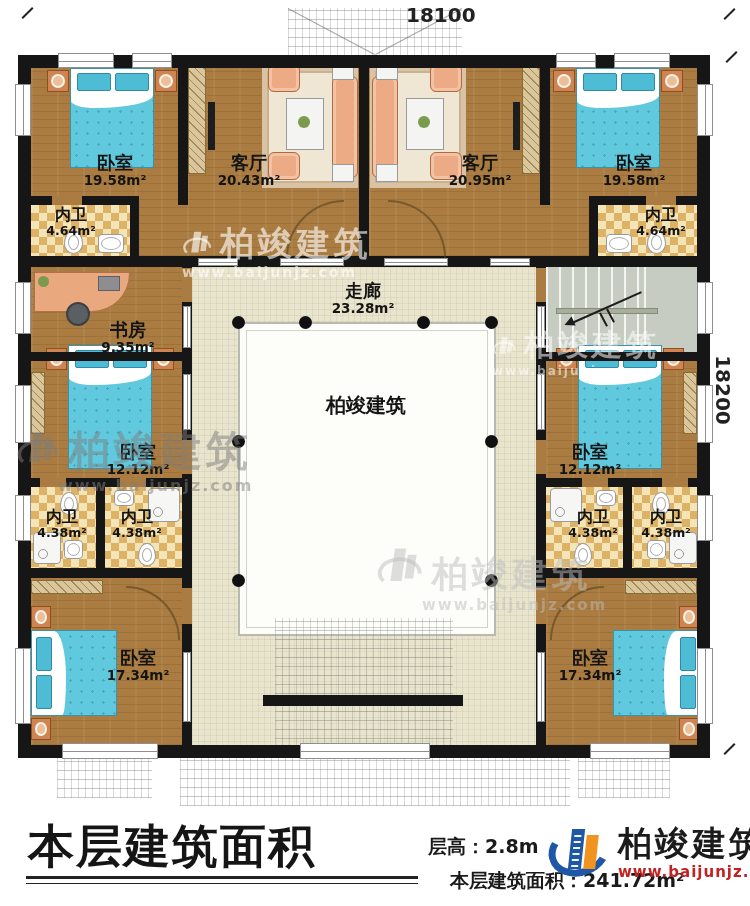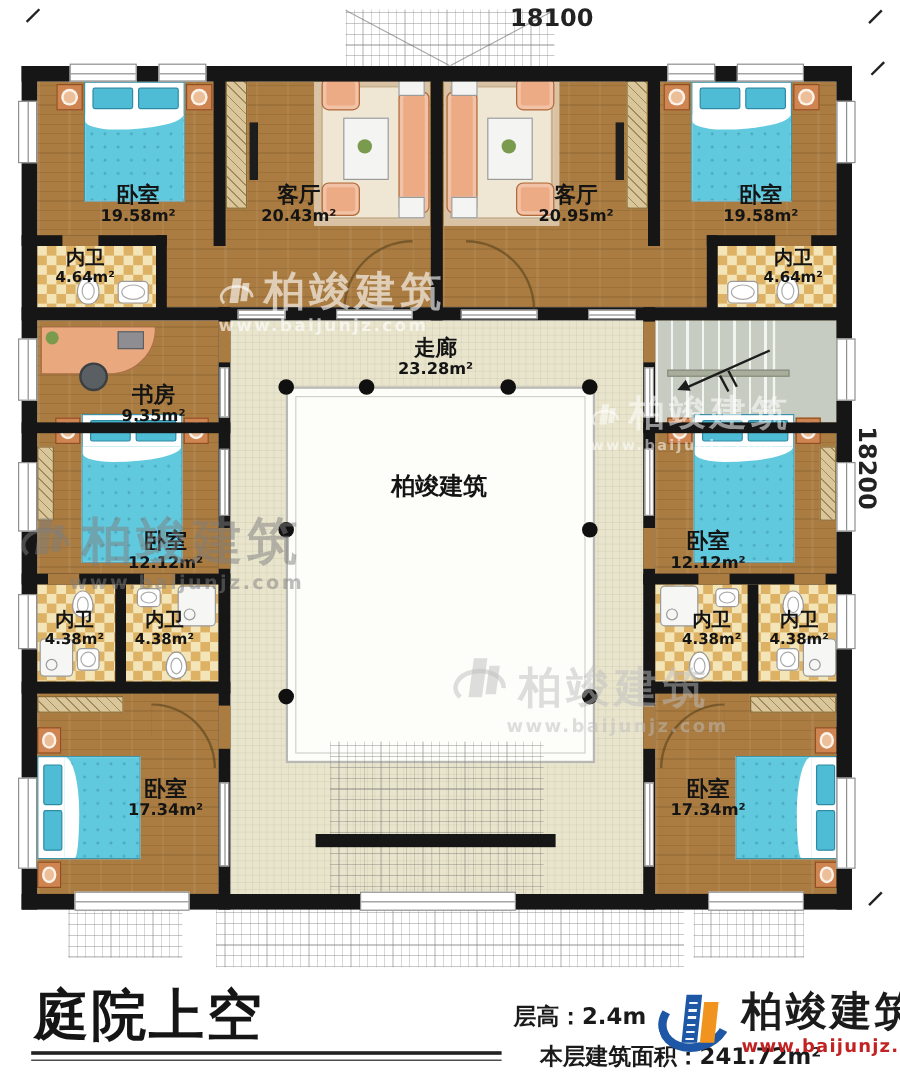--- a/index.html
+++ b/index.html
@@ -369,21 +369,21 @@
   </div>
   <div class="room-label" style="left:138px;top:648px">
     <div class="rn">卧室</div>
     <div class="ra">17.34m²</div>
   </div>
   <div class="room-label" style="left:590px;top:648px">
     <div class="rn">卧室</div>
     <div class="ra">17.34m²</div>
   </div>
 
-  <div class="dim" style="left:425px;top:3px">18100</div>
+  <div class="dim" style="left:406px;top:3px">18100</div>
   <div class="dim" style="left:688px;top:378px;transform:rotate(90deg)">18200</div>
   <div class="tick" style="left:20px;top:12px"></div>
   <div class="tick" style="left:722px;top:13px"></div>
   <div class="tick" style="left:724px;top:56px"></div>
   <div class="tick" style="left:722px;top:748px"></div>
 
   <div class="wm" style="left:182px;top:226px;color:rgba(255,255,255,.62)">
     <div class="row">
       <svg width="32" height="34" viewBox="0 0 40 40">
           <path d="M6 32 A 16 11 0 1 1 35 26" fill="none" stroke="currentColor" stroke-width="3"></path>
@@ -422,23 +422,23 @@
           <path d="M6 32 A 16 11 0 1 1 35 26" fill="none" stroke="currentColor" stroke-width="3"></path>
           <rect x="16" y="6" width="9" height="26" transform="skewX(-8)" fill="currentColor"></rect>
           <rect x="27" y="11" width="7" height="19" transform="skewX(-8)" fill="currentColor"></rect>
         </svg>
       <span class="t" style="font-size:36px">柏竣建筑</span>
     </div>
     <div class="u" style="font-size:15px;margin-left:46px">www.baijunjz.com</div>
   </div>
 
   <div class="titleblock">
-    <div class="tb-title">庭院上空</div>
+    <div class="tb-title">本层建筑面积</div>
     <div class="tb-line"></div>
-    <div class="tb-info" style="left:428px;top:22px">层高：2.4m</div>
+    <div class="tb-info" style="left:428px;top:22px">层高：2.8m</div>
     <div class="tb-info" style="left:450px;top:56px">本层建筑面积：241.72m²</div>
     <div class="logo">
       <div class="logo-ico">
         <div class="swoosh"></div>
         <div class="b1"></div>
         <div class="b2"></div>
       </div>
       <div>
         <div class="logo-brand">柏竣建筑</div>
         <div class="logo-url">www.baijunjz.com</div>

